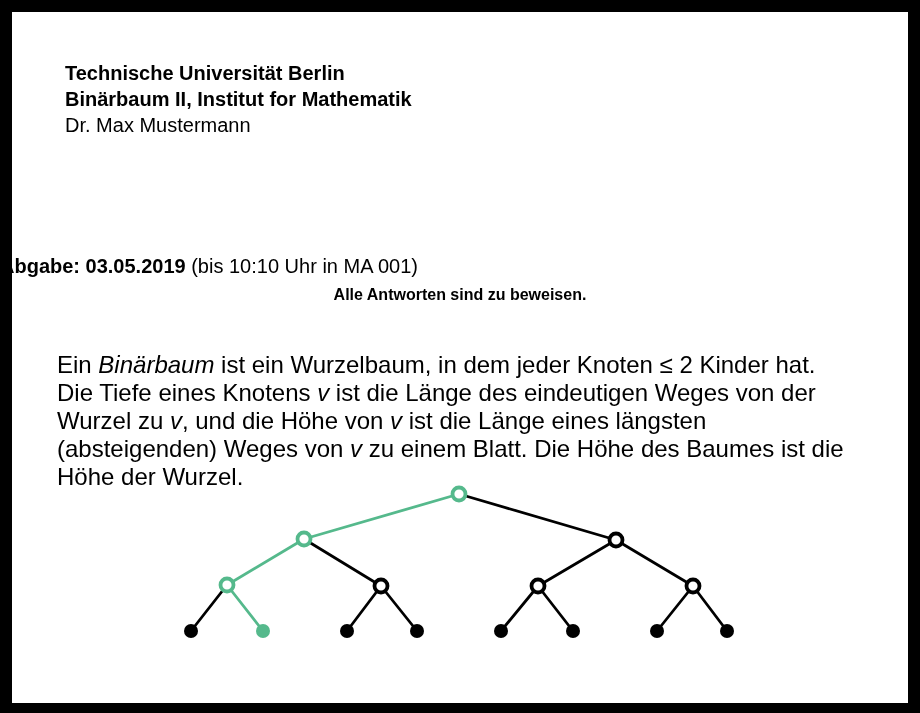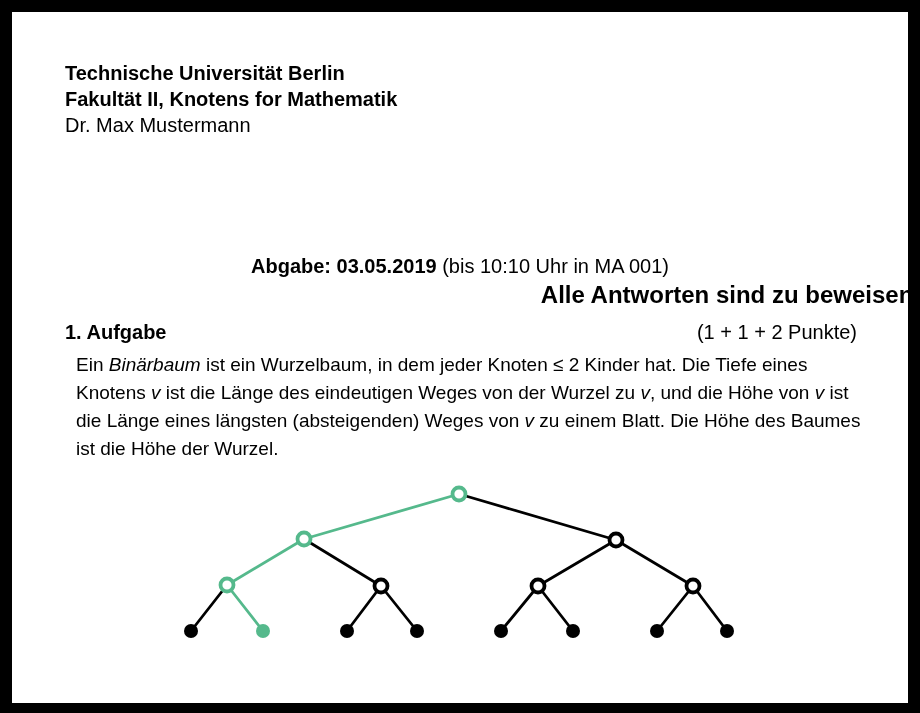--- a/index.html
+++ b/index.html
@@ -34,75 +34,71 @@
   }
   .doc-title {
     left: 0; right: 0; top: 216px;
     text-align: center;
     font-size: 24px; line-height: 28px;
     font-weight: bold;
     white-space: nowrap;
   }
   .deadline {
     left: 0; right: 0; top: 253px;
-    text-align: center;
+    text-align: left;
     font-size: 20px; line-height: 26px;
     white-space: nowrap;
   }
   .note {
     left: 0; right: 0; top: 282px;
-    text-align: right;
-    font-size: 24px; line-height: 26px;
+    text-align: center;
+    font-size: 16px; line-height: 26px;
     font-weight: bold;
     white-space: nowrap;
   }
   .task-row {
     left: 65px; right: 63px; top: 319px;
     display: flex;
     justify-content: space-between;
     align-items: baseline;
     font-size: 20px; line-height: 26px;
   }
   .task-row .heading { font-weight: bold; }
   .body-text {
-    left: 76px; top: 351px;
+    left: 57px; top: 351px;
     width: 796px;
     margin: 0;
-    font-size: 19px;
+    font-size: 24px;
     line-height: 28px;
   }
   .tree-svg {
     position: absolute;
     left: 0; top: 0;
     width: 920px; height: 713px;
     pointer-events: none;
   }
 </style>
 </head>
 <body>
 
 <div class="canvas">
   <div class="page"></div>
 
   <div class="abs header-left" id="header-left">
       <div class="bold">Technische Universität Berlin</div>
-      <div class="bold">Fakultät II, Knotens for Mathematik</div>
+      <div class="bold">Binärbaum II, Institut for Mathematik</div>
       <div>Dr. Max Mustermann</div>
     </div>
 
 
 
   <div class="abs deadline"><span class="bold">Abgabe: 03.05.2019</span><span> (bis 10:10 Uhr in MA 001)</span></div>
 
   <div class="abs note">Alle Antworten sind zu beweisen.</div>
 
-  <div class="abs task-row">
-    <div class="heading">1. Aufgabe</div>
-    <div>(1 + 1 + 2 Punkte)</div>
-  </div>
 
   <p class="abs body-text" id="paragraph"><span>Ein </span><span class="it">Binärbaum</span><span> ist ein Wurzelbaum, in dem jeder Knoten ≤ 2 Kinder hat. Die Tiefe eines Knotens </span><span class="it">v</span><span> ist die Länge des eindeutigen Weges von der Wurzel zu </span><span class="it">v</span><span>, und die Höhe von </span><span class="it">v</span><span> ist die Länge eines längsten (absteigenden) Weges von </span><span class="it">v</span><span> zu einem Blatt. Die Höhe des Baumes ist die Höhe der Wurzel.</span></p>
 
   <svg class="tree-svg" id="tree-svg" viewBox="0 0 920 713">
       <line x1="459" y1="494" x2="304" y2="539" stroke="#55b98c" stroke-width="2.8" stroke-linecap="round"></line>
       <line x1="459" y1="494" x2="616" y2="540" stroke="#000000" stroke-width="2.8" stroke-linecap="round"></line>
       <line x1="304" y1="539" x2="227" y2="585" stroke="#55b98c" stroke-width="2.8" stroke-linecap="round"></line>
       <line x1="304" y1="539" x2="381" y2="586" stroke="#000000" stroke-width="2.8" stroke-linecap="round"></line>
       <line x1="616" y1="540" x2="538" y2="586" stroke="#000000" stroke-width="2.8" stroke-linecap="round"></line>
       <line x1="616" y1="540" x2="693" y2="586" stroke="#000000" stroke-width="2.8" stroke-linecap="round"></line>

